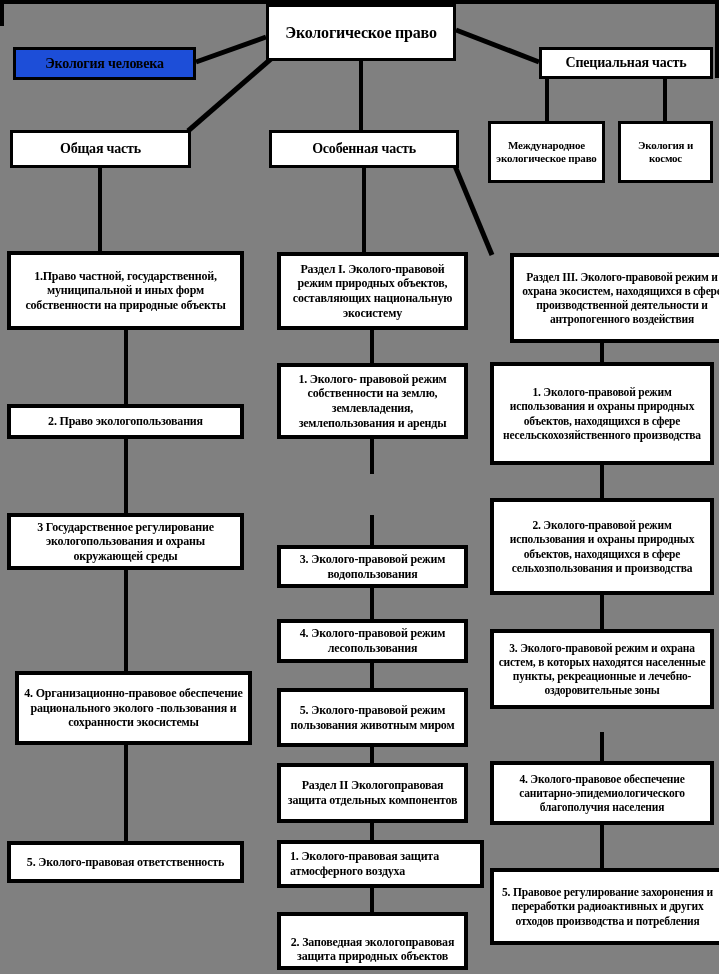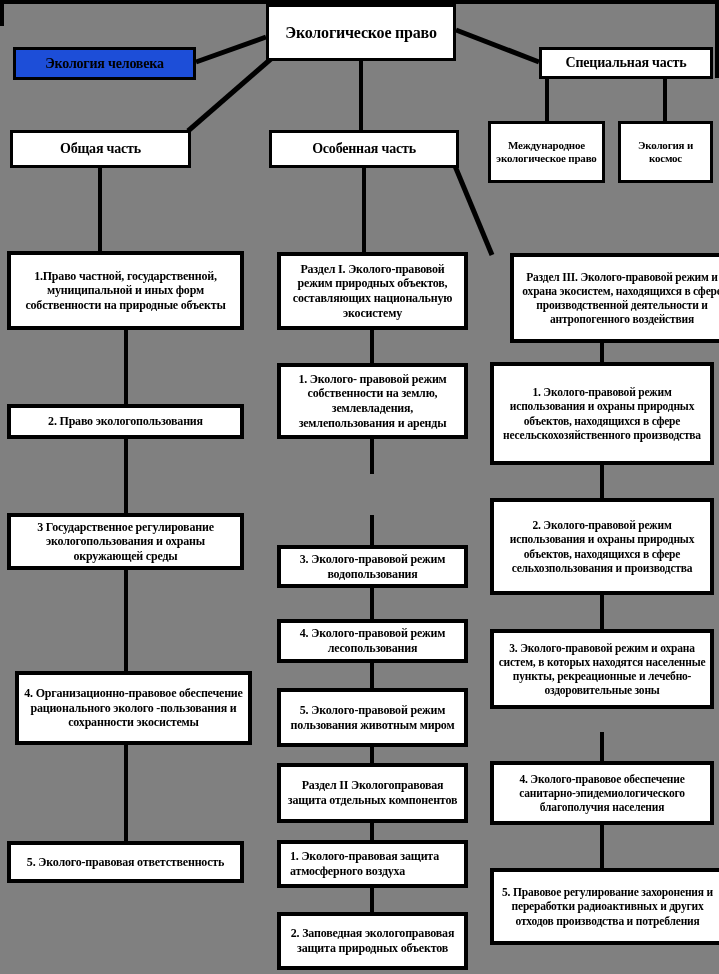--- a/index.html
+++ b/index.html
@@ -123,24 +123,24 @@
     </div>
     <div class="node" style="left: 277px; top: 619px; width: 191px; height: 44px; font-size: 12px; background: rgb(255, 255, 255); border-color: rgb(0, 0, 0);">
       <span>4. Эколого-правовой режим лесопользования</span>
     </div>
     <div class="node" style="left: 277px; top: 688px; width: 191px; height: 59px; font-size: 12px; background: rgb(255, 255, 255); border-color: rgb(0, 0, 0);">
       <span>5. Эколого-правовой режим пользования животным миром</span>
     </div>
     <div class="node" style="left: 277px; top: 763px; width: 191px; height: 60px; font-size: 12px; background: rgb(255, 255, 255); border-color: rgb(0, 0, 0);">
       <span>Раздел II Экологоправовая защита отдельных компонентов</span>
     </div>
-    <div class="node alignleft" style="left: 277px; top: 840px; width: 191px; height: 48px; font-size: 12px; background: rgb(255, 255, 255); border-color: rgb(0, 0, 0);">
+    <div class="node alignleft" style="left: 277px; top: 840px; width: 207px; height: 48px; font-size: 12px; background: rgb(255, 255, 255); border-color: rgb(0, 0, 0);">
       <span>1. Эколого-правовая защита атмосферного воздуха</span>
     </div>
-    <div class="node" style="left: 277px; top: 912px; width: 191px; height: 58px; font-size: 12px; background: rgb(255, 255, 255); border-color: rgb(0, 0, 0);">
+    <div class="node" style="left: 277px; top: 912px; width: 191px; height: 58px; font-size: 12px; background: rgb(255, 255, 255); border-color: rgb(0, 0, 0); align-items: flex-end;">
       <span>2. Заповедная экологоправовая защита природных объектов</span>
     </div>
     <div class="node" style="left: 490px; top: 253px; width: 224px; height: 90px; font-size: 11.5px; background: rgb(255, 255, 255); border-color: rgb(0, 0, 0); margin-left: 20px;">
       <span>Раздел III. Эколого-правовой режим и охрана экосистем, находящихся в сфере производственной деятельности и антропогенного воздействия</span>
     </div>
     <div class="node" style="left: 490px; top: 362px; width: 224px; height: 103px; font-size: 11.5px; background: rgb(255, 255, 255); border-color: rgb(0, 0, 0);">
       <span>1. Эколого-правовой режим использования и охраны природных объектов, находящихся в сфере несельскохозяйственного производства</span>
     </div>
     <div class="node" style="left: 490px; top: 498px; width: 224px; height: 97px; font-size: 11.5px; background: rgb(255, 255, 255); border-color: rgb(0, 0, 0);">
       <span>2. Эколого-правовой режим использования и охраны природных объектов, находящихся в сфере сельхозпользования и производства</span>

